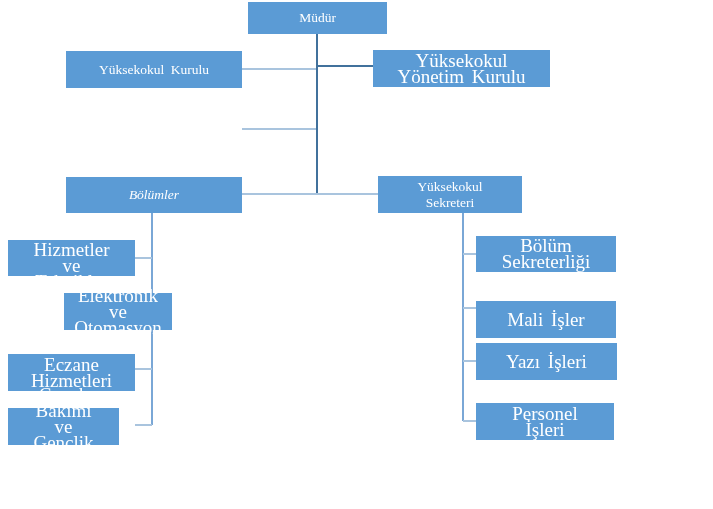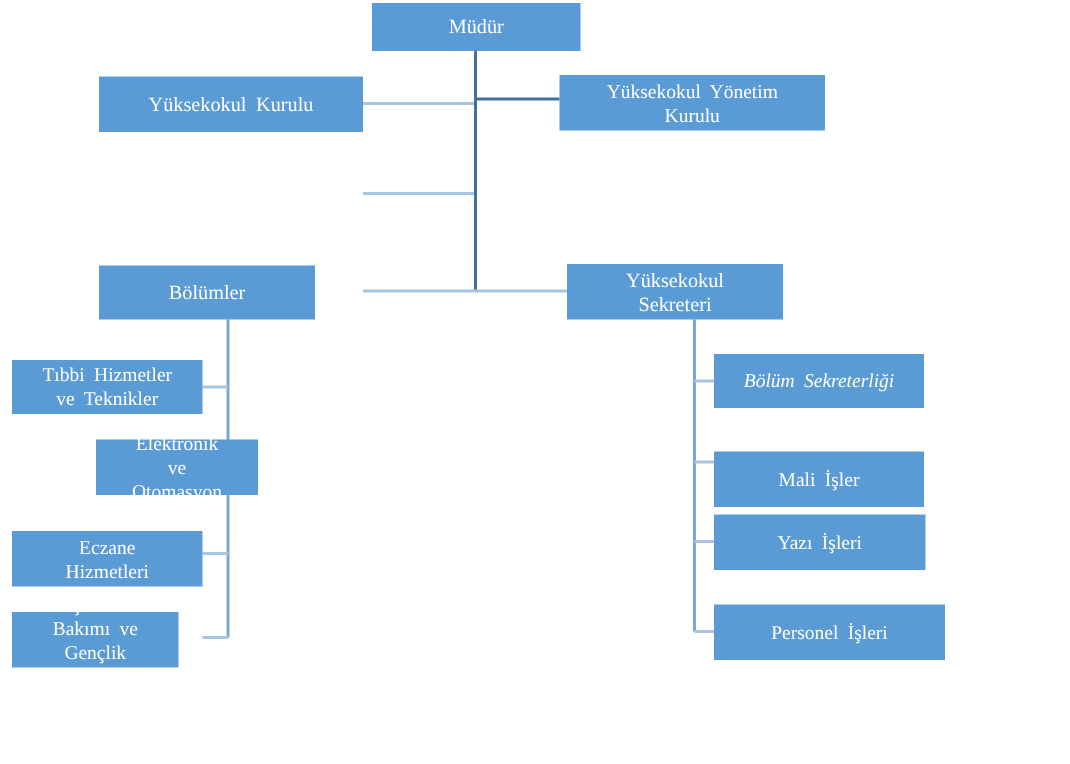--- a/index.html
+++ b/index.html
@@ -28,21 +28,21 @@
     display:flex;
     align-items:center;
     justify-content:center;
     text-align:center;
     font-size:13.5px;
     word-spacing:3px;
     line-height:16px;
     box-sizing:border-box;
     padding:1px 18px;
   }
-  .node.small{font-size:13px;}
+  .node.small{font-size:19px;}
   .conn{position:absolute;}
   .conn.h{height:2px;}
   .conn.v{width:2px;}
   .dark{background:var(--connector_dark);}
   .light{background:var(--connector_light);}
   .medium{background:var(--connector_medium);}
 </style>
 </head>
 <body>
 
@@ -66,33 +66,33 @@
   <div class="conn h light" style="left:463px;top:360px;width:13px;"></div>
   <div class="conn h light" style="left:463px;top:420px;width:13px;"></div>
 
   <div class="node" style="left:248px;top:2px;width:139px;height:32px;">Müdür</div>
 
   <div class="node" style="left:66px;top:51px;width:176px;height:37px;">Yüksekokul Kurulu</div>
 
   <div class="node small" style="left:373px;top:50px;width:177px;height:37px;">Yüksekokul Yönetim Kurulu</div>
 
 
-  <div class="node" style="left:66px;top:177px;width:144px;height:36px;">Bölümler</div>
+  <div class="node" style="left:66px;top:177px;width:176px;height:36px;font-style:italic;">Bölümler</div>
 
   <div class="node" style="left:378px;top:176px;width:144px;height:37px;">Yüksekokul Sekreteri</div>
 
   <div class="node small" style="left:8px;top:240px;width:127px;height:36px;">Tıbbi Hizmetler ve Teknikler</div>
 
   <div class="node small" style="left:20px;top:293px;width:108px;height:37px;margin-left:44px;">Elektronik ve Otomasyon</div>
 
   <div class="node small" style="left:8px;top:354px;width:127px;height:37px;">Eczane Hizmetleri</div>
 
   <div class="node small" style="left:8px;top:408px;width:111px;height:37px;">Çocuk Bakımı ve Gençlik Hizmetleri</div>
 
-  <div class="node small" style="left:476px;top:236px;width:140px;height:36px;font-style:italic;">Bölüm Sekreterliği</div>
+  <div class="node small" style="left:476px;top:236px;width:140px;height:36px;">Bölüm Sekreterliği</div>
 
   <div class="node small" style="left:476px;top:290px;width:140px;height:37px;margin-top:11px;">Mali İşler</div>
 
   <div class="node small" style="left:476px;top:343px;width:141px;height:37px;">Yazı İşleri</div>
 
-  <div class="node small" style="left:476px;top:403px;width:154px;height:37px;">Personel İşleri</div>
+  <div class="node small" style="left:476px;top:403px;width:138px;height:37px;">Personel İşleri</div>
 
 </div>
 
 </body></html>

